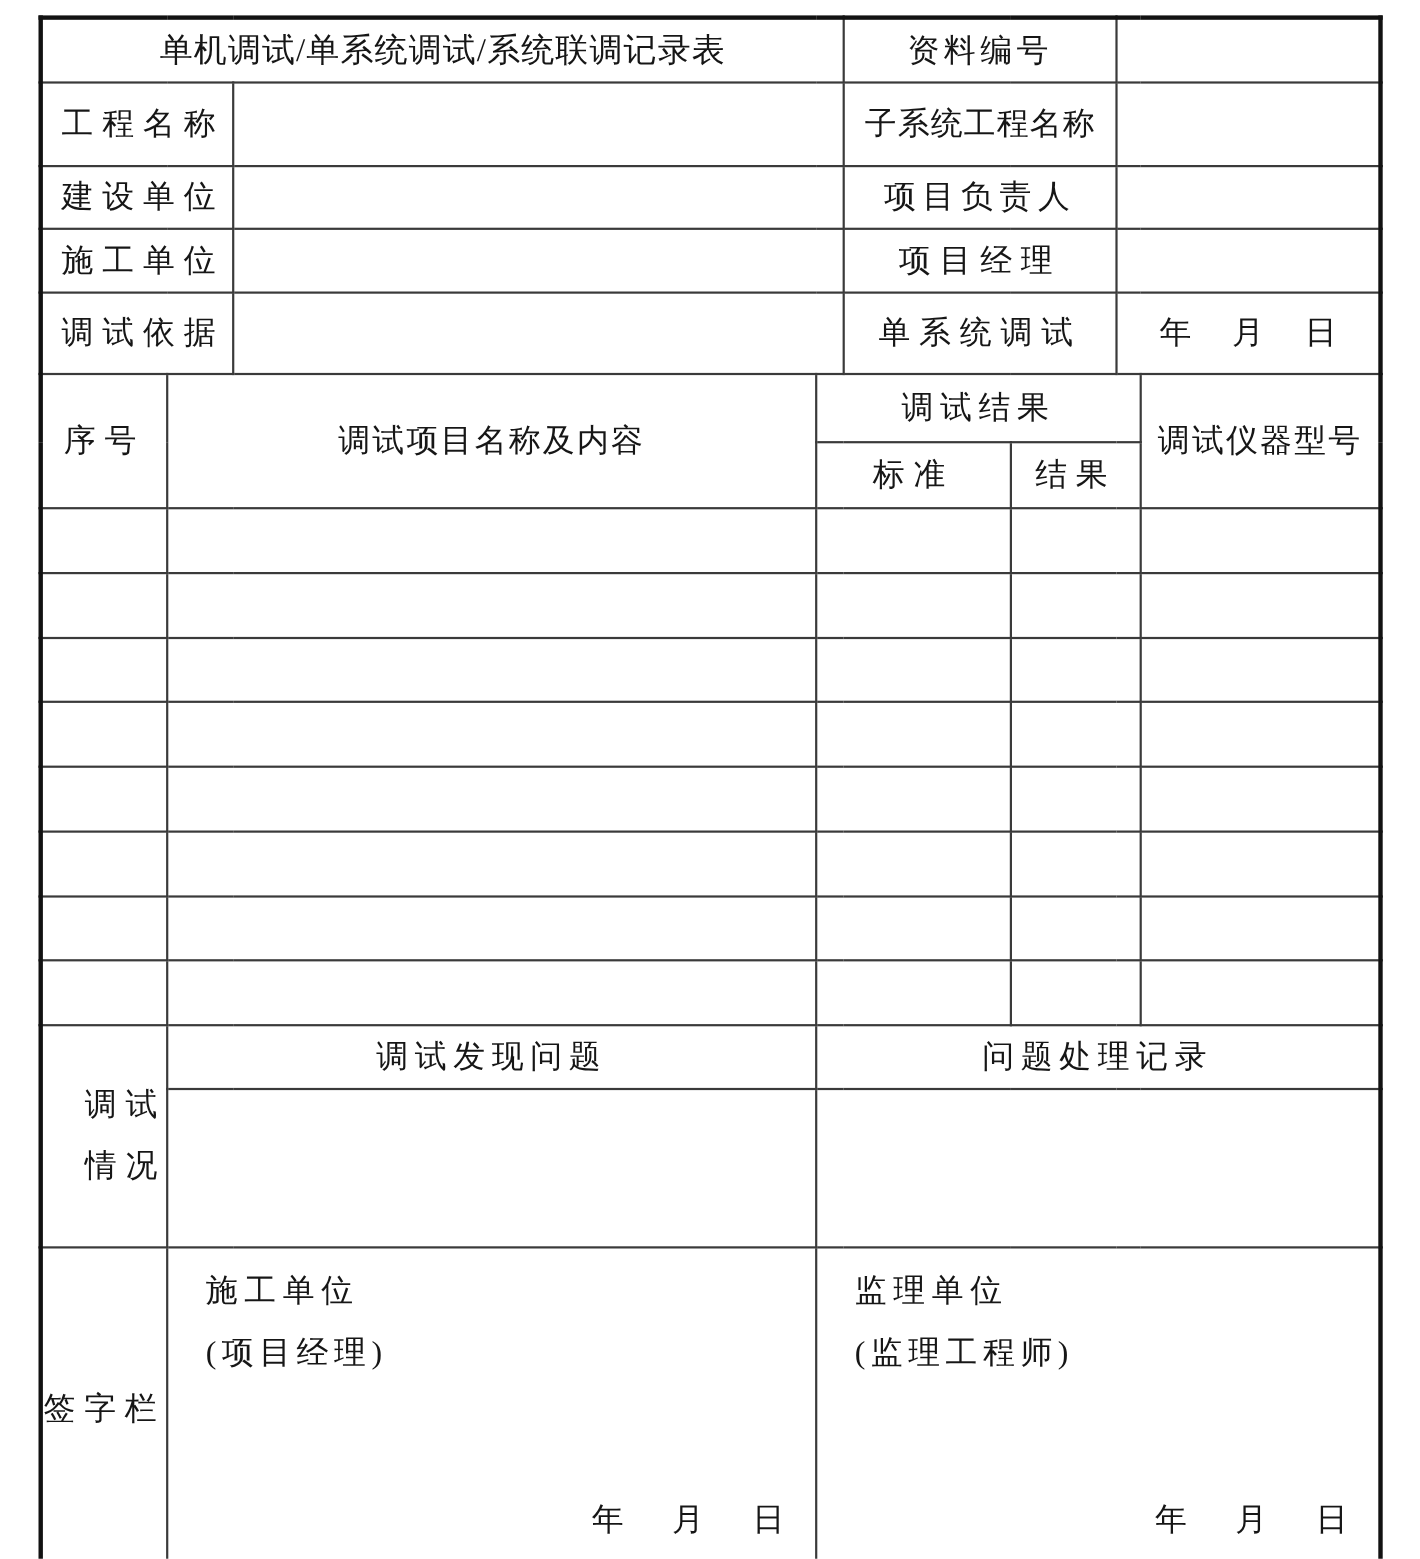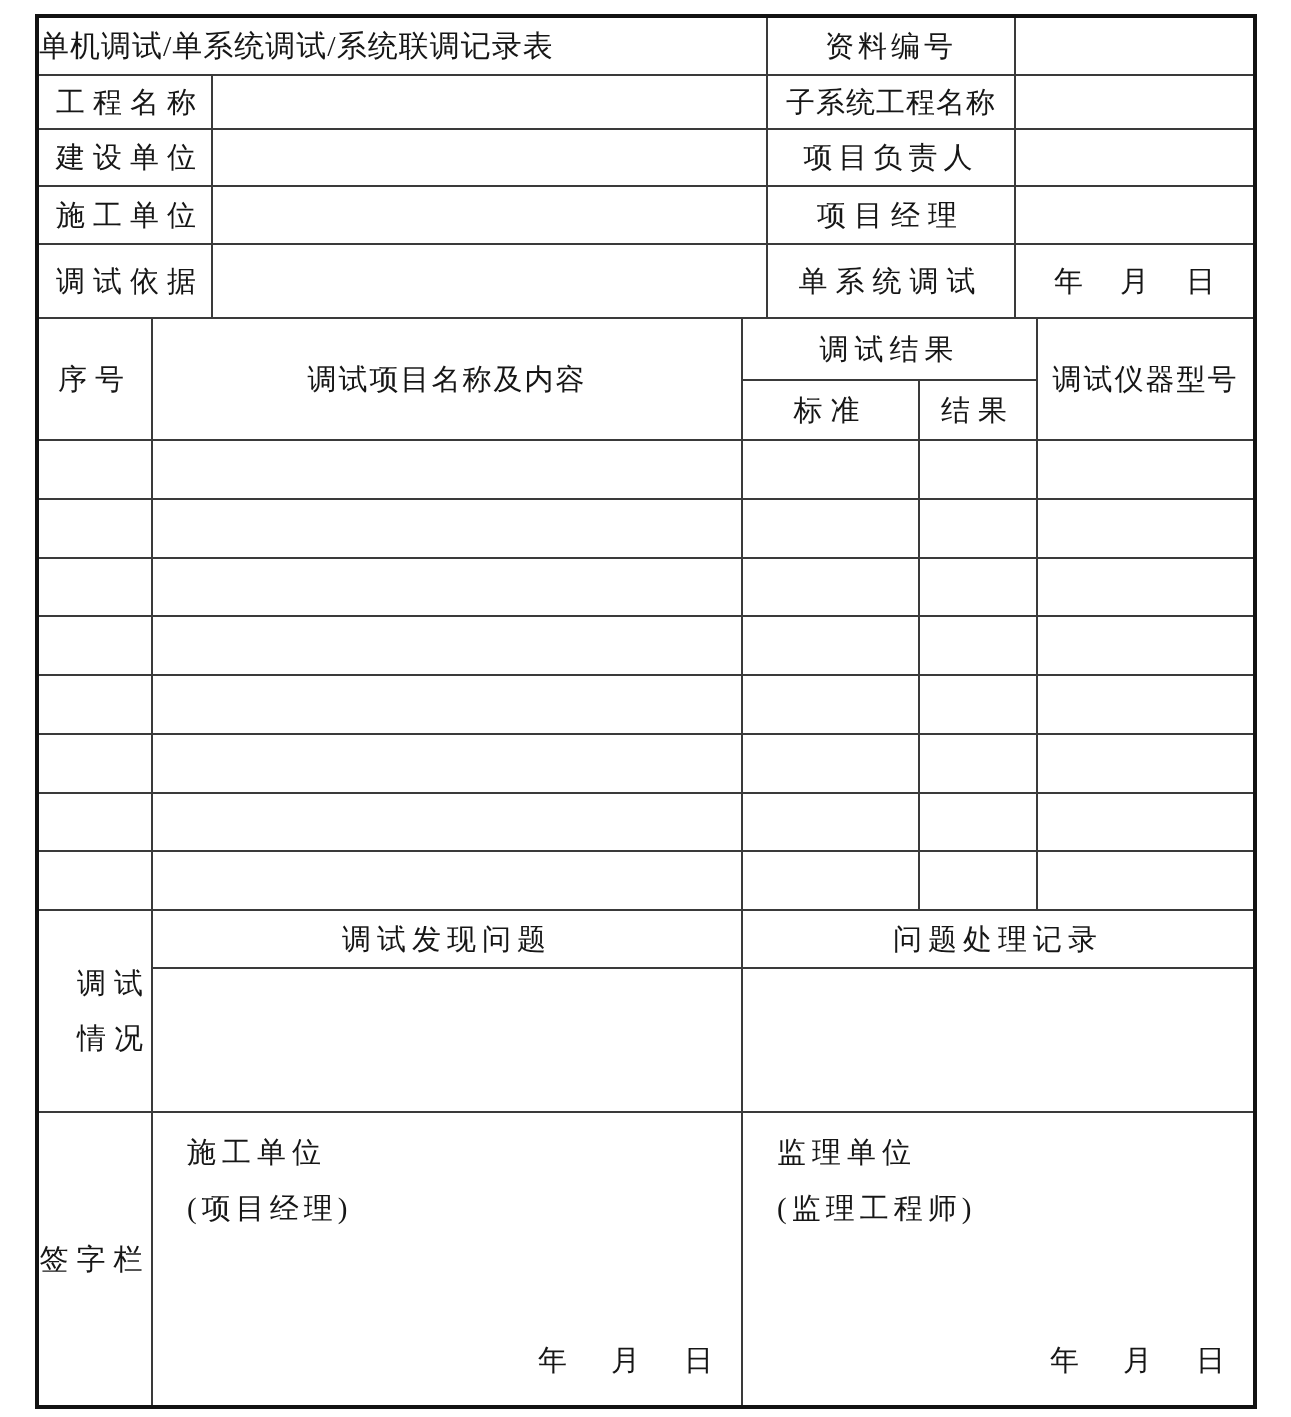--- a/index.html
+++ b/index.html
@@ -20,21 +20,21 @@
   }
   td {
     border: 2px solid #3a3a3a;
     padding: 0;
     vertical-align: middle;
     font-size: 29px;
     line-height: 1.25;
     overflow: hidden;
   }
   .c   { text-align: center; }
-  .title-cell { text-align: left; font-size: 30px; letter-spacing: 1px; }
+  .title-cell { text-align: center; font-size: 30px; letter-spacing: 1px; }
   .lbl-left   { text-align: left; padding-left: 17px; letter-spacing: 8px; }
   .ls1 { letter-spacing: 1px; margin-top: 12px; }
   .ls2 { letter-spacing: 2px; margin-top: 40px; }
   .ls4 { letter-spacing: 4px; margin-left: 37px; }
   .ls6 { letter-spacing: 6px; }
   .ls8 { letter-spacing: 8px; }
   .date-flex { display: flex; justify-content: center; gap: 37px; }
   .stack-label div { line-height: 55px; letter-spacing: 8px; text-align: right; }
   .sig {
     height: 290px;
@@ -62,21 +62,21 @@
         <col style="width:218px">
     </colgroup>
 
     <tbody>
         <tr style="height:59px">
       <td colspan="4" class="title-cell">单机调试/单系统调试/系统联调记录表</td>
       <td colspan="2" class="c ls4">资料编号</td>
       <td colspan="2" class="c"></td>
     </tr>
 
-    <tr style="height:54px">
+    <tr style="height:76px">
       <td colspan="2" class="lbl-left">工程名称</td>
       <td colspan="2"></td>
       <td colspan="2" class="c ls1">子系统工程名称</td>
       <td colspan="2" class="c"></td>
     </tr>
     <tr style="height:57px">
       <td colspan="2" class="lbl-left">建设单位</td>
       <td colspan="2"></td>
       <td colspan="2" class="c ls6">项目负责人</td>
       <td colspan="2" class="c"></td>

